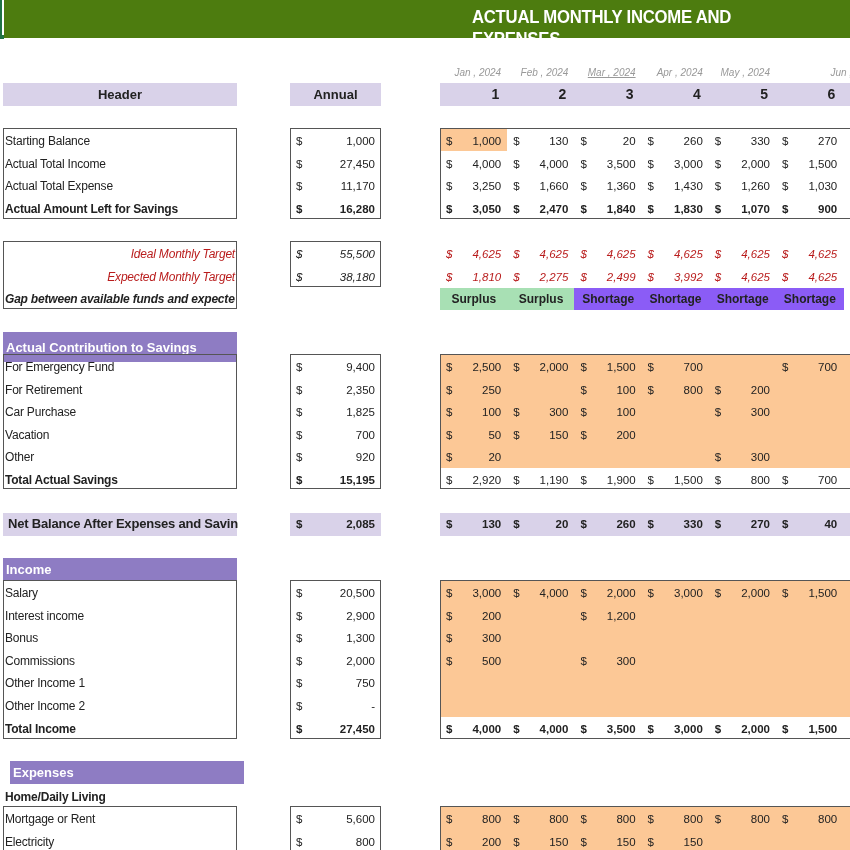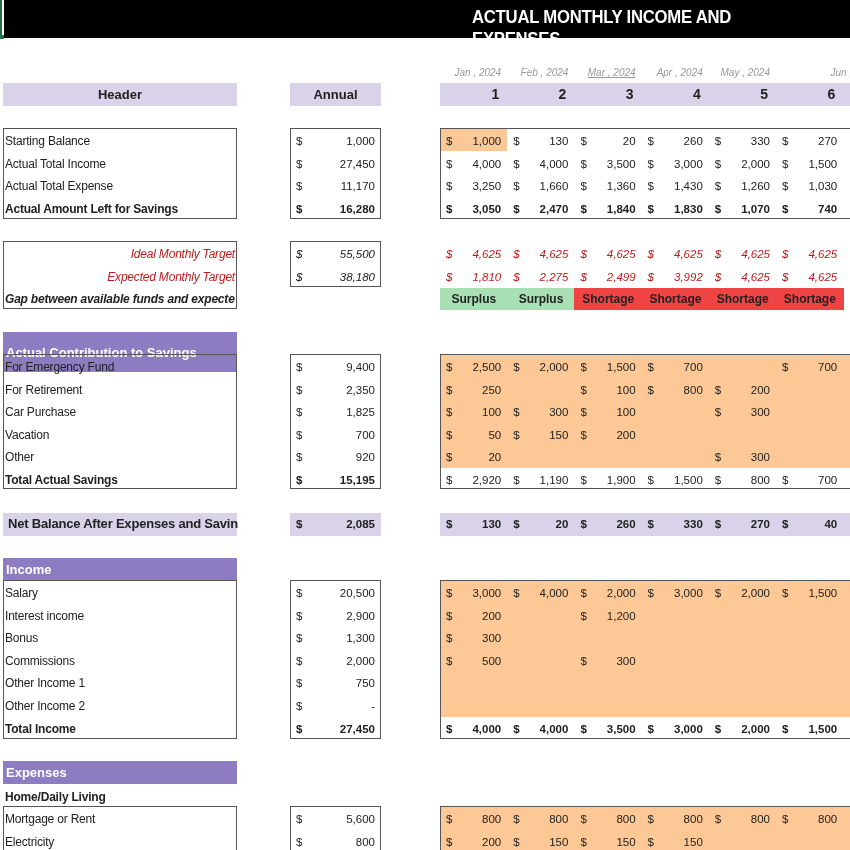--- a/index.html
+++ b/index.html
@@ -1,37 +1,37 @@
 <!DOCTYPE html>
 <html><head>
 <meta charset="utf-8">
 <style>
   html,body{margin:0;padding:0;background:#fff;}
   body{width:850px;height:850px;overflow:hidden;position:relative;font-family:"Liberation Sans",sans-serif;font-size:11.5px;color:#222;}
   .abs{position:absolute;}
-  .banner{left:4px;top:0;width:846px;height:38px;background:#000000;}
+  .banner{left:4px;top:0;width:846px;height:38px;background:#4d7c0f;}
   .banner-title{position:absolute;left:468px;top:6px;color:#fff;font-size:19px;font-weight:bold;letter-spacing:-0.3px;transform:scaleX(0.88);transform-origin:left;}
   .cellmark{left:0;top:0;width:2px;height:38px;background:#217346;}
   .cellmark2{left:0;top:35px;width:4px;height:4px;background:#217346;}
   .hdr{background:#d9d2e9;font-weight:bold;font-size:13px;display:flex;align-items:center;justify-content:center;transform-origin:center;}
   .sect{background:#8e7cc3;color:#fff;font-weight:bold;font-size:13px;display:flex;align-items:center;padding-left:3px;box-sizing:border-box;}
   .box{border:1px solid #555;box-sizing:border-box;}
   .lbl{padding-left:2px;font-size:12px;letter-spacing:-0.2px;}
   .b{font-weight:bold;}
   .it{font-style:italic;}
   .gray{color:#b91c1c;}
   .month-lbl{color:#999;font-style:italic;font-size:10px;text-align:right;width:60px;}
   .num-hdr{font-weight:bold;font-size:14px;text-align:right;}
   .dcell{position:absolute;height:22.6px;line-height:22.6px;font-size:11.5px;}
   .dsign{position:absolute;left:6px;}
   .dval{position:absolute;right:6px;text-align:right;}
   .orange{background:#fcc896;}
   .lav{background:#d9d2e9;}
   .surplus{background:#a8e0b4;}
-  .shortage{background:#ef4444;}
+  .shortage{background:#8b5cf6;}
   .tag{position:absolute;height:22px;line-height:22px;text-align:center;font-weight:bold;font-size:12px;}
 </style>
 </head>
 <body>
 
 <div class="abs banner">
   <div class="banner-title">ACTUAL MONTHLY INCOME AND EXPENSES</div>
 </div>
 <div class="abs cellmark"></div>
 <div class="abs cellmark2"></div>
@@ -163,21 +163,21 @@
     <div class="dcell b" style="left: 641.6px; top: 197.8px; width: 67.2px; background: transparent;">
       <span class="dsign">$</span>
       <span class="dval">1,830</span>
     </div>
     <div class="dcell b" style="left: 708.8px; top: 197.8px; width: 67.2px; background: transparent;">
       <span class="dsign">$</span>
       <span class="dval">1,070</span>
     </div>
     <div class="dcell b" style="left: 776px; top: 197.8px; width: 67.2px; background: transparent;">
       <span class="dsign">$</span>
-      <span class="dval">740</span>
+      <span class="dval">900</span>
     </div>
     <div class="abs box" style="left: 3px; top: 241px; width: 234px; height: 68px; background: transparent;"></div>
     <div class="abs box" style="left: 290px; top: 241px; width: 91px; height: 46px; background: transparent;"></div>
     <div class="abs lbl it gray" style="left: 3px; top: 243px; width: 230px; height: 22.6px; line-height: 22.6px; white-space: nowrap; overflow: hidden; text-align: right; padding-right: 3px;">Ideal Monthly Target</div>
     <div class="dcell it" style="left: 290px; top: 243px; width: 91px; background: transparent;">
       <span class="dsign">$</span>
       <span class="dval">55,500</span>
     </div>
     <div class="dcell it gray" style="left: 440px; top: 243px; width: 67.2px; background: transparent;">
       <span class="dsign">$</span>
@@ -232,21 +232,21 @@
       <span class="dsign">$</span>
       <span class="dval">4,625</span>
     </div>
     <div class="abs lbl b it" style="left: 3px; top: 288.2px; width: 230px; height: 22.6px; line-height: 22.6px; white-space: nowrap; overflow: hidden;">Gap between available funds and expected savings</div>
     <div class="tag surplus" style="left: 440px; top: 288.2px; width: 67.7px;">Surplus</div>
     <div class="tag surplus" style="left: 507.2px; top: 288.2px; width: 67.7px;">Surplus</div>
     <div class="tag shortage" style="left: 574.4px; top: 288.2px; width: 67.7px;">Shortage</div>
     <div class="tag shortage" style="left: 641.6px; top: 288.2px; width: 67.7px;">Shortage</div>
     <div class="tag shortage" style="left: 708.8px; top: 288.2px; width: 67.7px;">Shortage</div>
     <div class="tag shortage" style="left: 776px; top: 288.2px; width: 67.7px;">Shortage</div>
-    <div class="abs sect" style="left: 3px; top: 332px; width: 234px; height: 40px;">Actual Contribution to Savings</div>
+    <div class="abs sect" style="left: 3px; top: 332px; width: 234px; height: 30px;">Actual Contribution to Savings</div>
     <div class="abs box" style="left: 3px; top: 354px; width: 234px; height: 135px; background: transparent;"></div>
     <div class="abs box" style="left: 290px; top: 354px; width: 91px; height: 135px; background: transparent;"></div>
     <div class="abs box" style="left: 440px; top: 354px; width: 412px; height: 135px; background: transparent;"></div>
     <div class="abs orange" style="left: 441px; top: 355px; width: 411px; height: 113px;"></div>
     <div class="abs lbl " style="left: 3px; top: 356px; width: 230px; height: 22.6px; line-height: 22.6px; white-space: nowrap; overflow: hidden;">For Emergency Fund</div>
     <div class="dcell " style="left: 290px; top: 356px; width: 91px; background: transparent;">
       <span class="dsign">$</span>
       <span class="dval">9,400</span>
     </div>
     <div class="dcell " style="left: 440px; top: 356px; width: 67.2px; background: transparent;">
@@ -614,21 +614,21 @@
       <span class="dval">3,000</span>
     </div>
     <div class="dcell b" style="left: 708.8px; top: 717.6px; width: 67.2px; background: transparent;">
       <span class="dsign">$</span>
       <span class="dval">2,000</span>
     </div>
     <div class="dcell b" style="left: 776px; top: 717.6px; width: 67.2px; background: transparent;">
       <span class="dsign">$</span>
       <span class="dval">1,500</span>
     </div>
-    <div class="abs sect" style="left: 3px; top: 761px; width: 234px; height: 23px;">Expenses</div>
+    <div class="abs sect" style="left: 10px; top: 761px; width: 234px; height: 23px;">Expenses</div>
     <div class="abs lbl b" style="left: 3px; top: 786px; width: 230px; height: 22.6px; line-height: 22.6px; white-space: nowrap; overflow: hidden;">Home/Daily Living</div>
     <div class="abs box" style="left: 3px; top: 806px; width: 234px; height: 60px; background: transparent;"></div>
     <div class="abs box" style="left: 290px; top: 806px; width: 91px; height: 60px; background: transparent;"></div>
     <div class="abs box" style="left: 440px; top: 806px; width: 412px; height: 60px; background: transparent;"></div>
     <div class="abs orange" style="left: 441px; top: 807px; width: 411px; height: 60px;"></div>
     <div class="abs lbl " style="left: 3px; top: 808px; width: 230px; height: 22.6px; line-height: 22.6px; white-space: nowrap; overflow: hidden;">Mortgage or Rent</div>
     <div class="dcell " style="left: 290px; top: 808px; width: 91px; background: transparent;">
       <span class="dsign">$</span>
       <span class="dval">5,600</span>
     </div>

